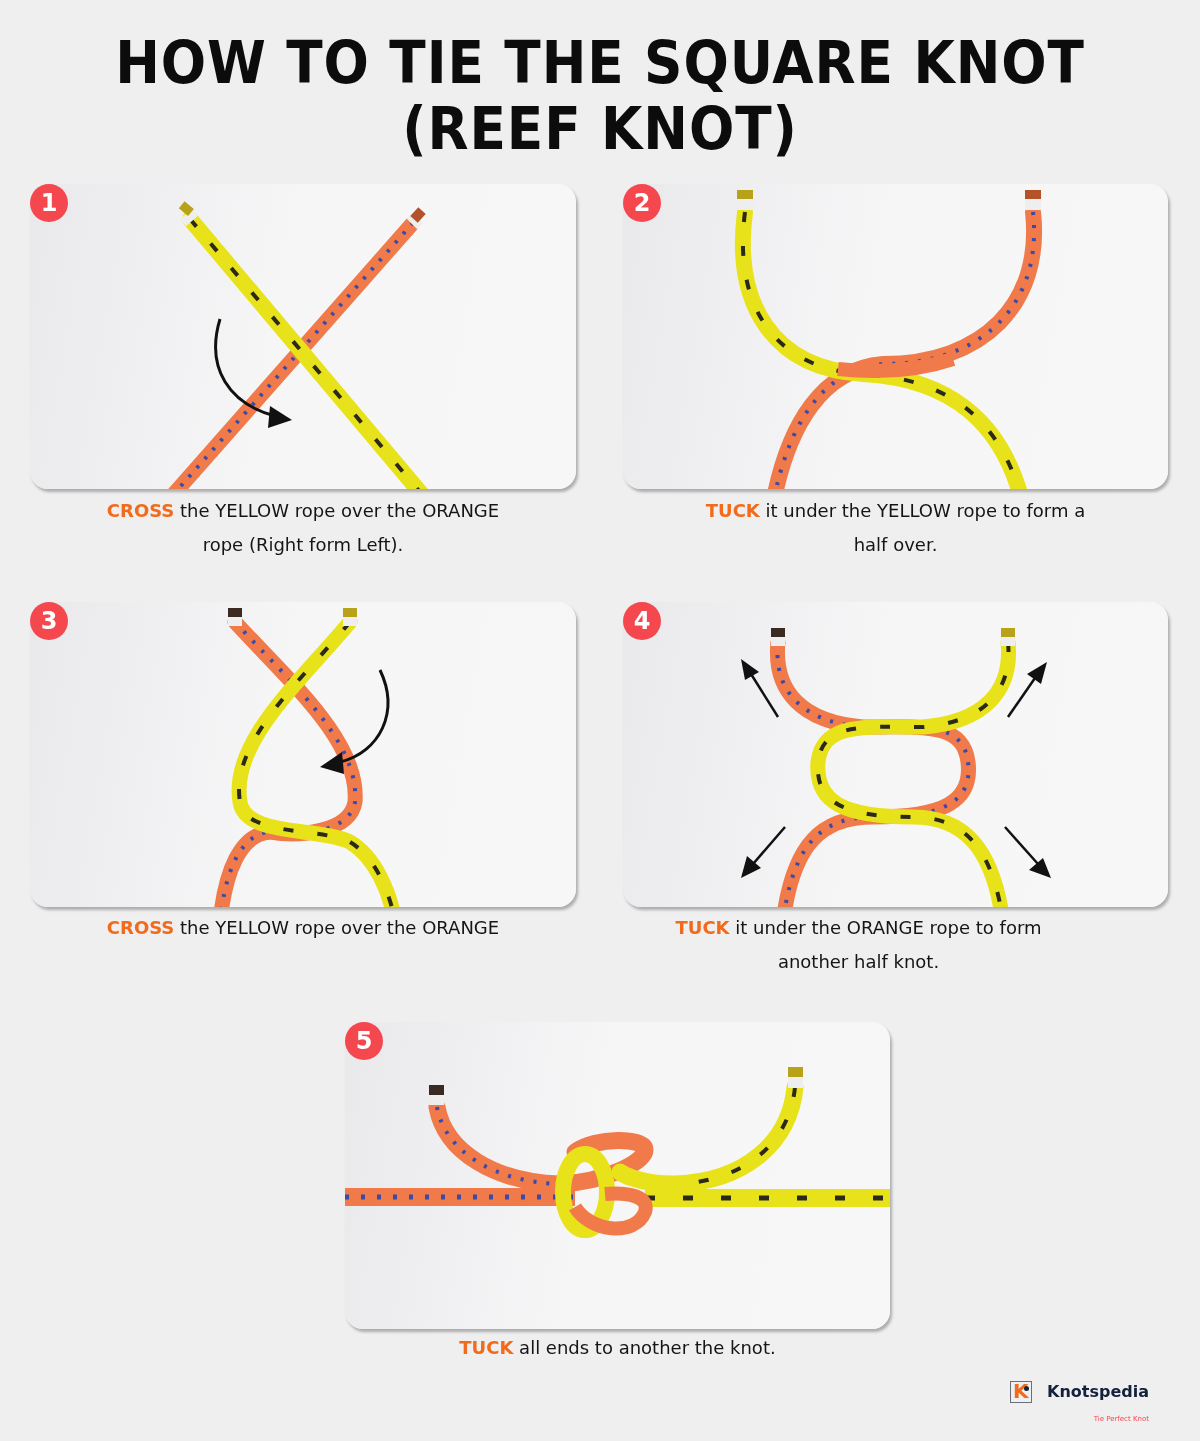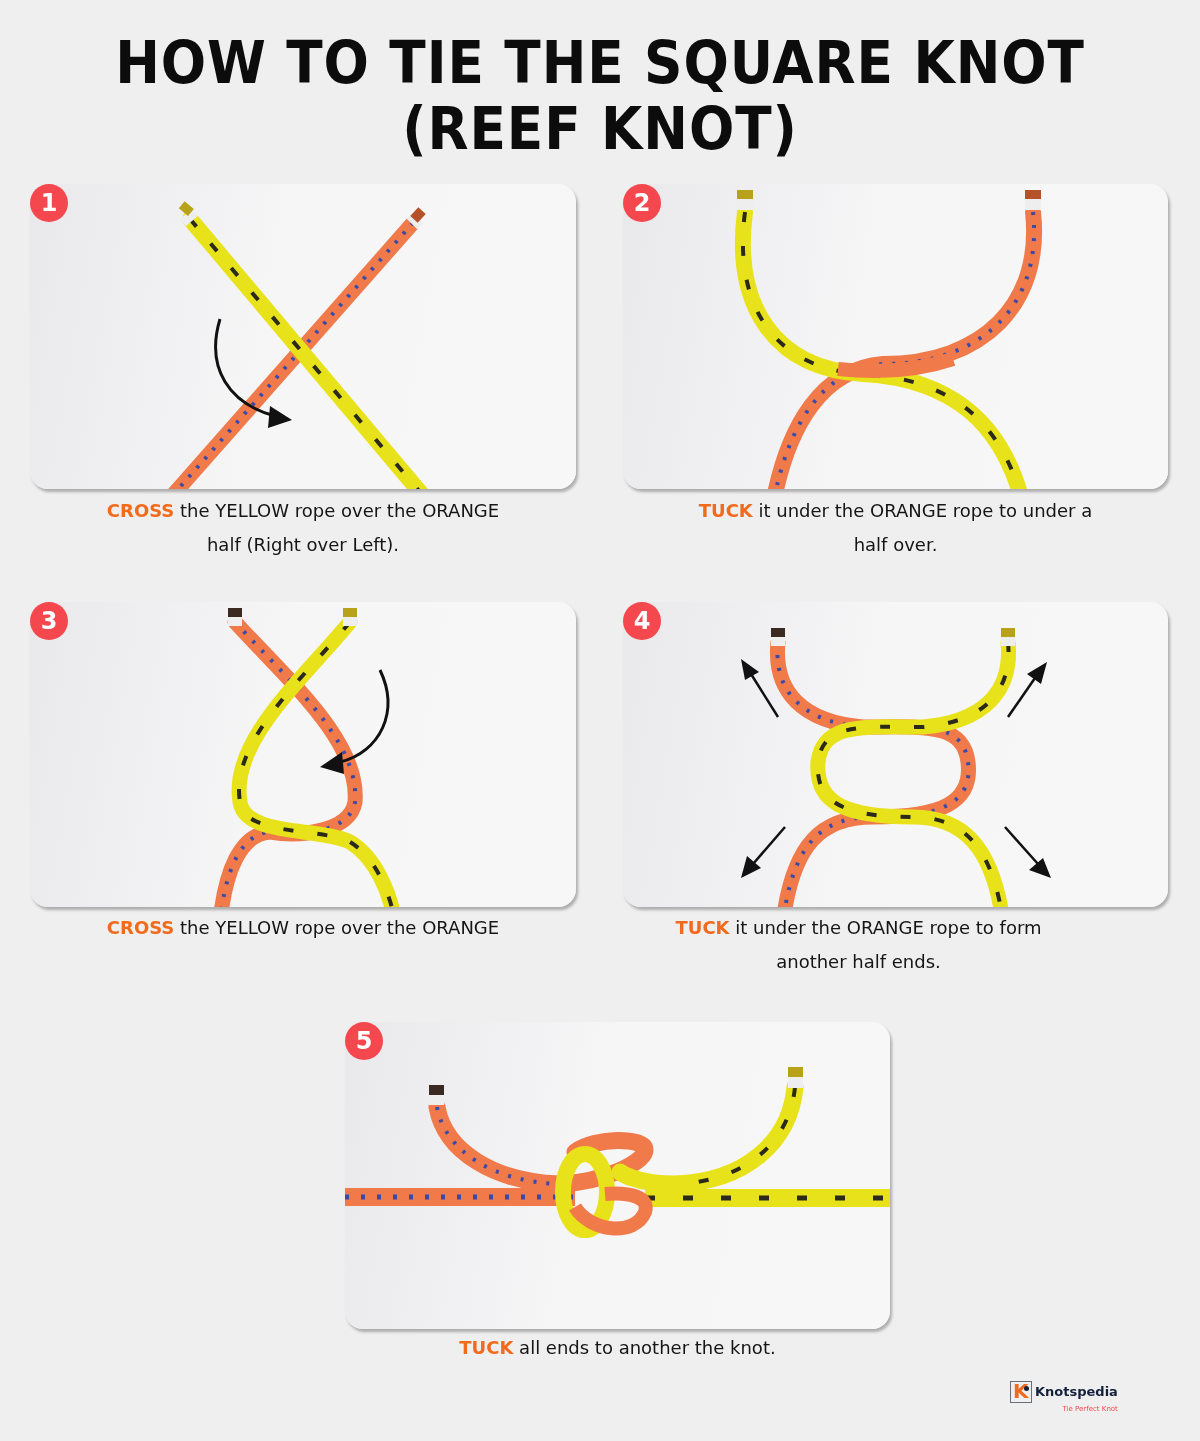--- a/index.html
+++ b/index.html
@@ -67,24 +67,24 @@
     font-weight: bold; font-size: 20px; color: #f26a1b;
     font-family: "DejaVu Sans", sans-serif;
   }
   .logo-mark .dot {
     position: absolute; right: 2px; top: 4px;
     width: 5px; height: 5px; border-radius: 50%; background: #14213d;
   }
   .logo-text { position: relative; }
   .logo-name {
     font-family: "DejaVu Sans", sans-serif;
-    font-weight: bold; font-size: 13px; color: #14213d; line-height: 20px;
+    font-weight: bold; font-size: 16px; color: #14213d; line-height: 20px; margin-left: 12px;
   }
   .logo-tag {
-    position: absolute; right: 0; top: 23px;
+    position: absolute; right: 0; top: 33px;
     font-family: "DejaVu Sans", sans-serif;
     font-size: 7px; color: #f5474e; white-space: nowrap;
   }
 </style>
 </head>
 <body>
 
 <div class="title">
   <div>HOW TO TIE THE SQUARE KNOT</div>
   <div>(REEF KNOT)</div>
@@ -113,42 +113,42 @@
     <rect x="150" y="20" width="12" height="9" fill="#b7a21a" transform="rotate(40 156 25)"></rect>
 
     <g>
       <path d="M190 135 C 175 185, 200 220, 245 232" fill="none" stroke="#111" stroke-width="3"></path>
       <polygon points="262,236 240,222 238,244" fill="#111"></polygon>
     </g>
   </svg>
 </div>
 <div class="caption" style="left:30px;top:494px;width:546px;">
   <span class="verb">CROSS</span><span> the YELLOW rope over the ORANGE</span><br>
-  <span>half (Right over Left).</span>
+  <span>rope (Right form Left).</span>
 </div>
 
 <div class="badge" style="left:623px;top:184px;">2</div>
 <div class="card" style="left:623px;top:184px;width:545px;height:305px;">
   <svg width="545" height="305" viewBox="0 0 545 305">
 
     <path d="M410 28 C 420 120, 360 180, 260 180 C 200 185, 165 240, 150 320" fill="none" stroke="#f07a4a" stroke-width="16" stroke-linecap="round"></path>
     <path d="M410 28 C 420 120, 360 180, 260 180 C 200 185, 165 240, 150 320" fill="none" stroke="#3b4aa8" stroke-width="4" stroke-dasharray="3 10"></path>
 
     <path d="M122 28 C 110 120, 150 185, 240 190 C 330 195, 380 240, 400 320" fill="none" stroke="#e8e21a" stroke-width="16" stroke-linecap="round"></path>
     <path d="M122 28 C 110 120, 150 185, 240 190 C 330 195, 380 240, 400 320" fill="none" stroke="#2b2a1a" stroke-width="4" stroke-dasharray="10 24"></path>
 
     <path d="M330 175 C 300 185, 260 190, 215 185" fill="none" stroke="#f07a4a" stroke-width="14"></path>
     <rect x="114" y="14" width="16" height="12" fill="#eee"></rect>
     <rect x="114" y="6" width="16" height="9" fill="#b7a21a"></rect>
     <rect x="402" y="14" width="16" height="12" fill="#eee"></rect>
     <rect x="402" y="6" width="16" height="9" fill="#b4532a"></rect>
   </svg>
 </div>
 <div class="caption" style="left:623px;top:494px;width:545px;">
-  <span class="verb">TUCK</span><span> it under the ORANGE rope to under a</span><br>
+  <span class="verb">TUCK</span><span> it under the YELLOW rope to form a</span><br>
   <span>half over.</span>
 </div>
 
 <div class="badge" style="left:30px;top:602px;">3</div>
 <div class="card" style="left:30px;top:602px;width:546px;height:305px;">
   <svg width="546" height="305" viewBox="0 0 546 305">
 
     <path d="M205 20 C 260 80, 330 140, 325 200 C 320 230, 270 235, 240 230 C 210 232, 195 270, 190 320" fill="none" stroke="#f07a4a" stroke-width="15" stroke-linecap="round"></path>
     <path d="M205 20 C 260 80, 330 140, 325 200 C 320 230, 270 235, 240 230 C 210 232, 195 270, 190 320" fill="none" stroke="#3b4aa8" stroke-width="4" stroke-dasharray="3 10"></path>
 
@@ -188,21 +188,21 @@
       <polygon points="424,60 404,72 418,82" fill="#111"></polygon>
       <line x1="162" y1="225" x2="130" y2="262" stroke="#111" stroke-width="2.5"></line>
       <polygon points="118,276 124,254 138,266" fill="#111"></polygon>
       <line x1="382" y1="225" x2="415" y2="262" stroke="#111" stroke-width="2.5"></line>
       <polygon points="428,276 406,268 420,256" fill="#111"></polygon>
     </g>
   </svg>
 </div>
 <div class="caption" style="left:586px;top:911px;width:545px;">
   <span class="verb">TUCK</span><span> it under the ORANGE rope to form</span><br>
-  <span>another half ends.</span>
+  <span>another half knot.</span>
 </div>
 
 <div class="badge" style="left:345px;top:1022px;">5</div>
 <div class="card" style="left:345px;top:1022px;width:545px;height:307px;">
   <svg width="545" height="307" viewBox="0 0 545 307">
 
     <line x1="0" y1="175" x2="230" y2="175" stroke="#f07a4a" stroke-width="18"></line>
     <line x1="0" y1="175" x2="230" y2="175" stroke="#3b4aa8" stroke-width="5" stroke-dasharray="4 12"></line>
 
     <line x1="300" y1="176" x2="545" y2="176" stroke="#e8e21a" stroke-width="18"></line>

